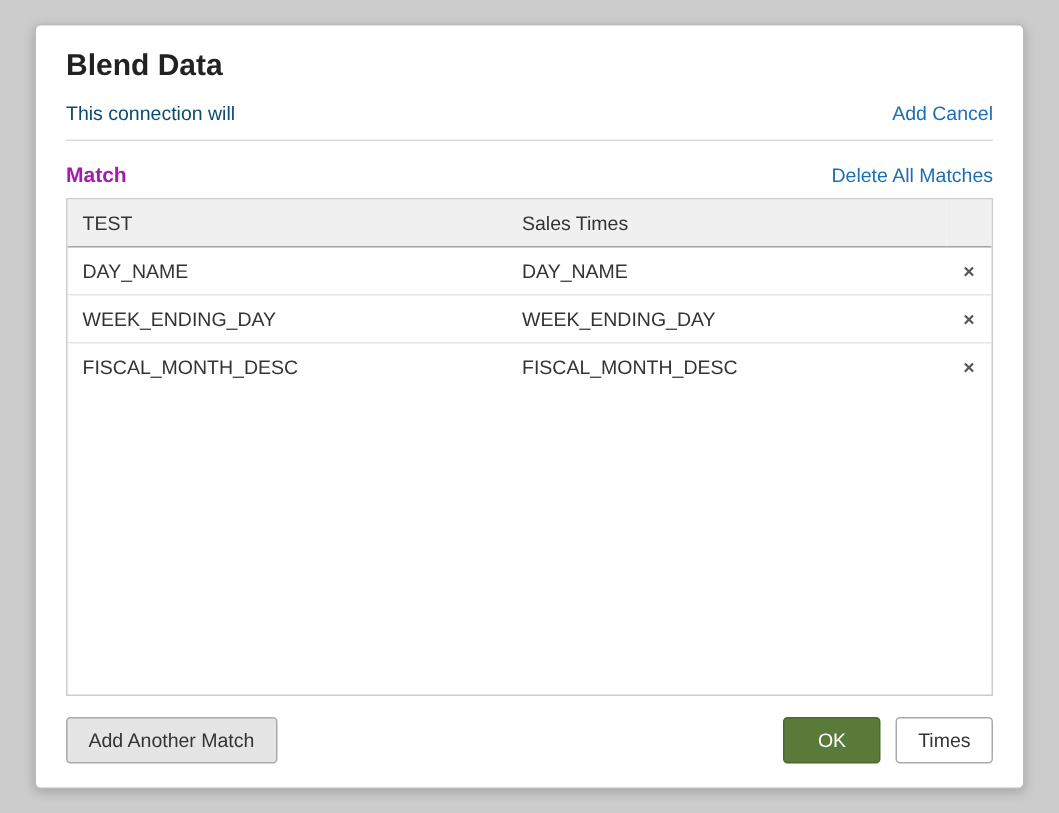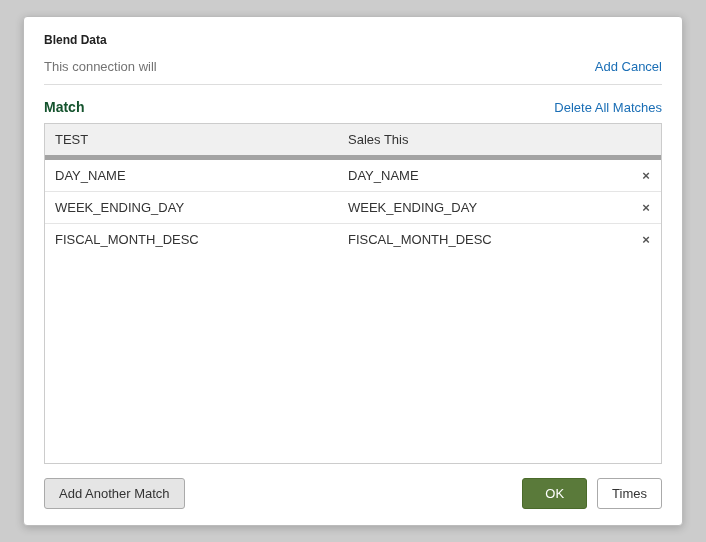--- a/index.html
+++ b/index.html
@@ -24,58 +24,58 @@
       border-radius: 4px;
       width: 660px;
       min-height: 510px;
       display: flex;
       flex-direction: column;
       box-shadow: 0 2px 8px rgba(0,0,0,0.2);
       padding: 16px 20px 16px 20px;
     }
 
     .dialog-title {
-      font-size: 12px;
+      font-size: 20px;
       font-weight: bold;
       color: #222;
       margin-bottom: 12px;
     }
 
     .connection-row {
       display: flex;
       align-items: center;
       justify-content: space-between;
       padding-bottom: 10px;
       border-bottom: 1px solid #ddd;
       margin-bottom: 14px;
     }
 
     .connection-label {
       font-size: 13px;
-      color: #737373;
+      color: #0c4a6e;
     }
 
     .add-facts-link {
       font-size: 13px;
       color: #1a6eb5;
       cursor: pointer;
       text-decoration: none;
     }
 
     .match-header-row {
       display: flex;
       align-items: center;
       justify-content: space-between;
       margin-bottom: 8px;
     }
 
     .match-label {
       font-size: 14px;
       font-weight: bold;
-      color: #14532d;
+      color: #a21caf;
     }
 
     .delete-all-link {
       font-size: 13px;
       color: #1a6eb5;
       cursor: pointer;
       text-decoration: none;
       text-align: center;
     }
 
@@ -94,21 +94,21 @@
     }
 
     table {
       width: 100%;
       border-collapse: collapse;
       min-width: 580px;
     }
 
     thead tr th {
       background: #f0f0f0;
-      border-bottom: 5px solid #a3a3a3;
+      border-bottom: 1px solid #a3a3a3;
       padding: 8px 10px;
       text-align: left;
       font-size: 13px;
       font-weight: normal;
       color: #333;
     }
 
     thead tr th:last-child {
       width: 30px;
     }
@@ -207,21 +207,21 @@
     <span class="match-label">Match</span>
     <a class="delete-all-link" href="#">Delete All Matches</a>
   </div>
 
   <div class="table-wrapper">
     <div class="table-scroll">
       <table>
         <thead>
           <tr>
             <th>TEST</th>
-            <th>Sales This</th>
+            <th>Sales Times</th>
             <th></th>
           </tr>
         </thead>
         <tbody id="table-body">
             <tr>
               <td>DAY_NAME</td>
               <td>DAY_NAME</td>
               <td><span class="delete-x">×</span></td>
             </tr>
             <tr>

